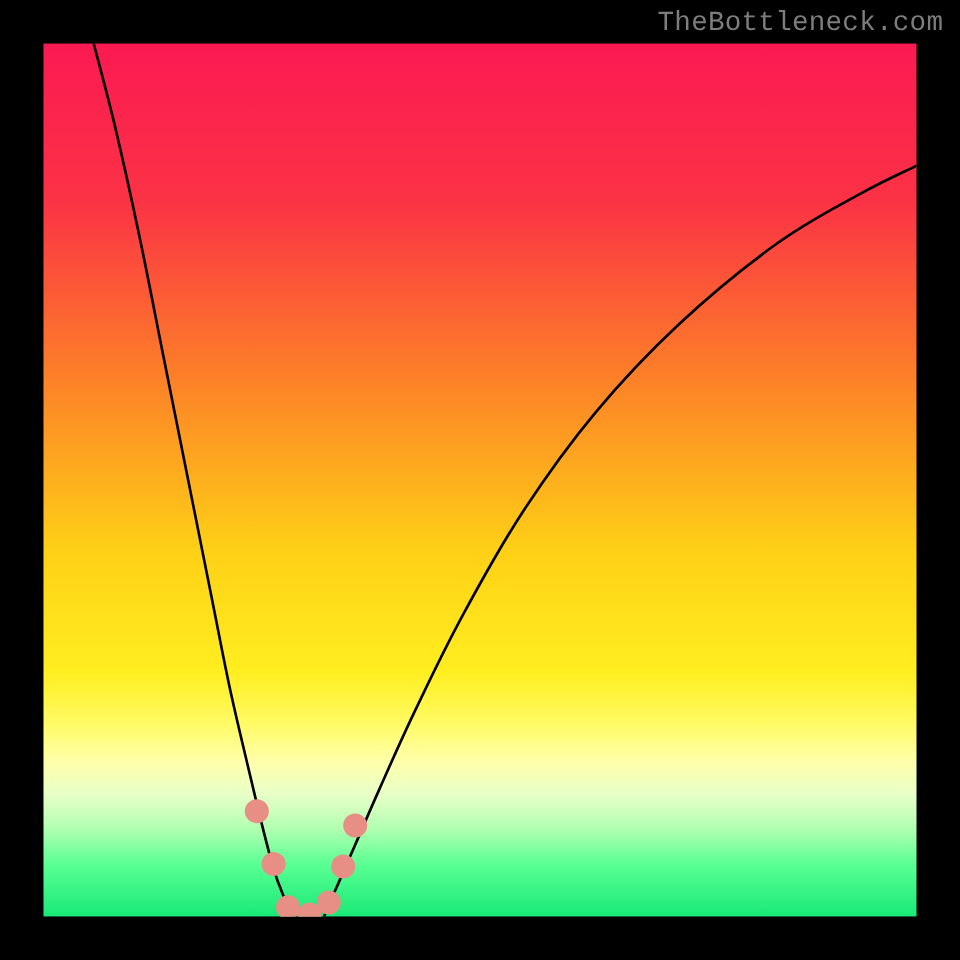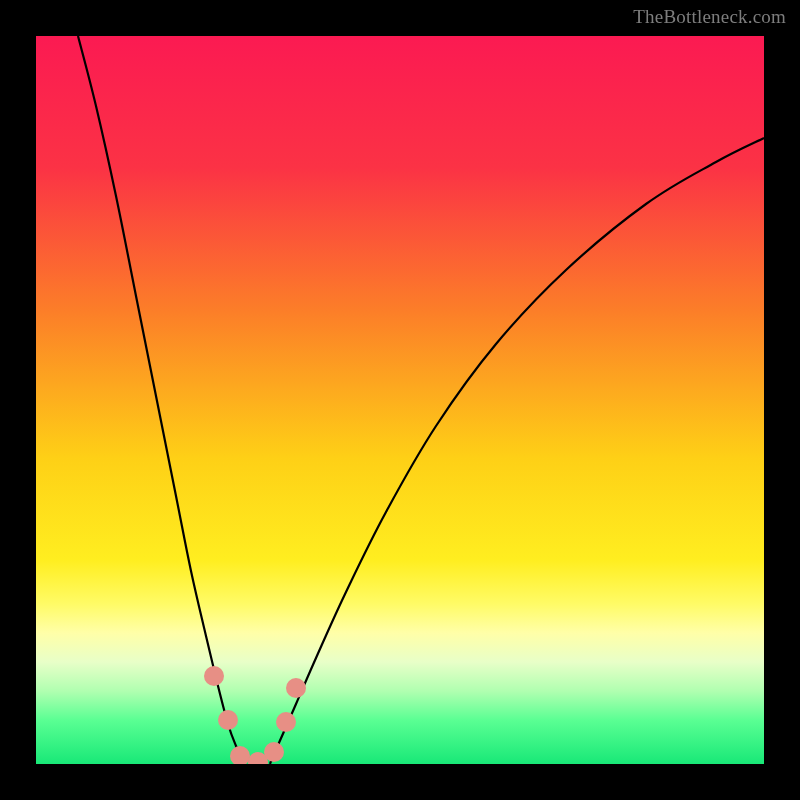--- a/index.html
+++ b/index.html
@@ -37,22 +37,22 @@
     position: absolute;
     left: 0;
     top: 0;
     width: 728px;
     height: 728px;
   }
   .watermark {
     position: absolute;
     top: 6px;
     right: 14px;
-    font-family: Liberation Serif, serif;
-    font-size: 19px;
+    font-family: Liberation Mono, monospace;
+    font-size: 23px;
     color: #7d7d7d;
     letter-spacing: 0.2px;
     text-align: right;
   }
   .dot {
     position: absolute;
     border-radius: 999px;
     background: #e78f85;
     transform: translate(-50%, -50%);
   }

